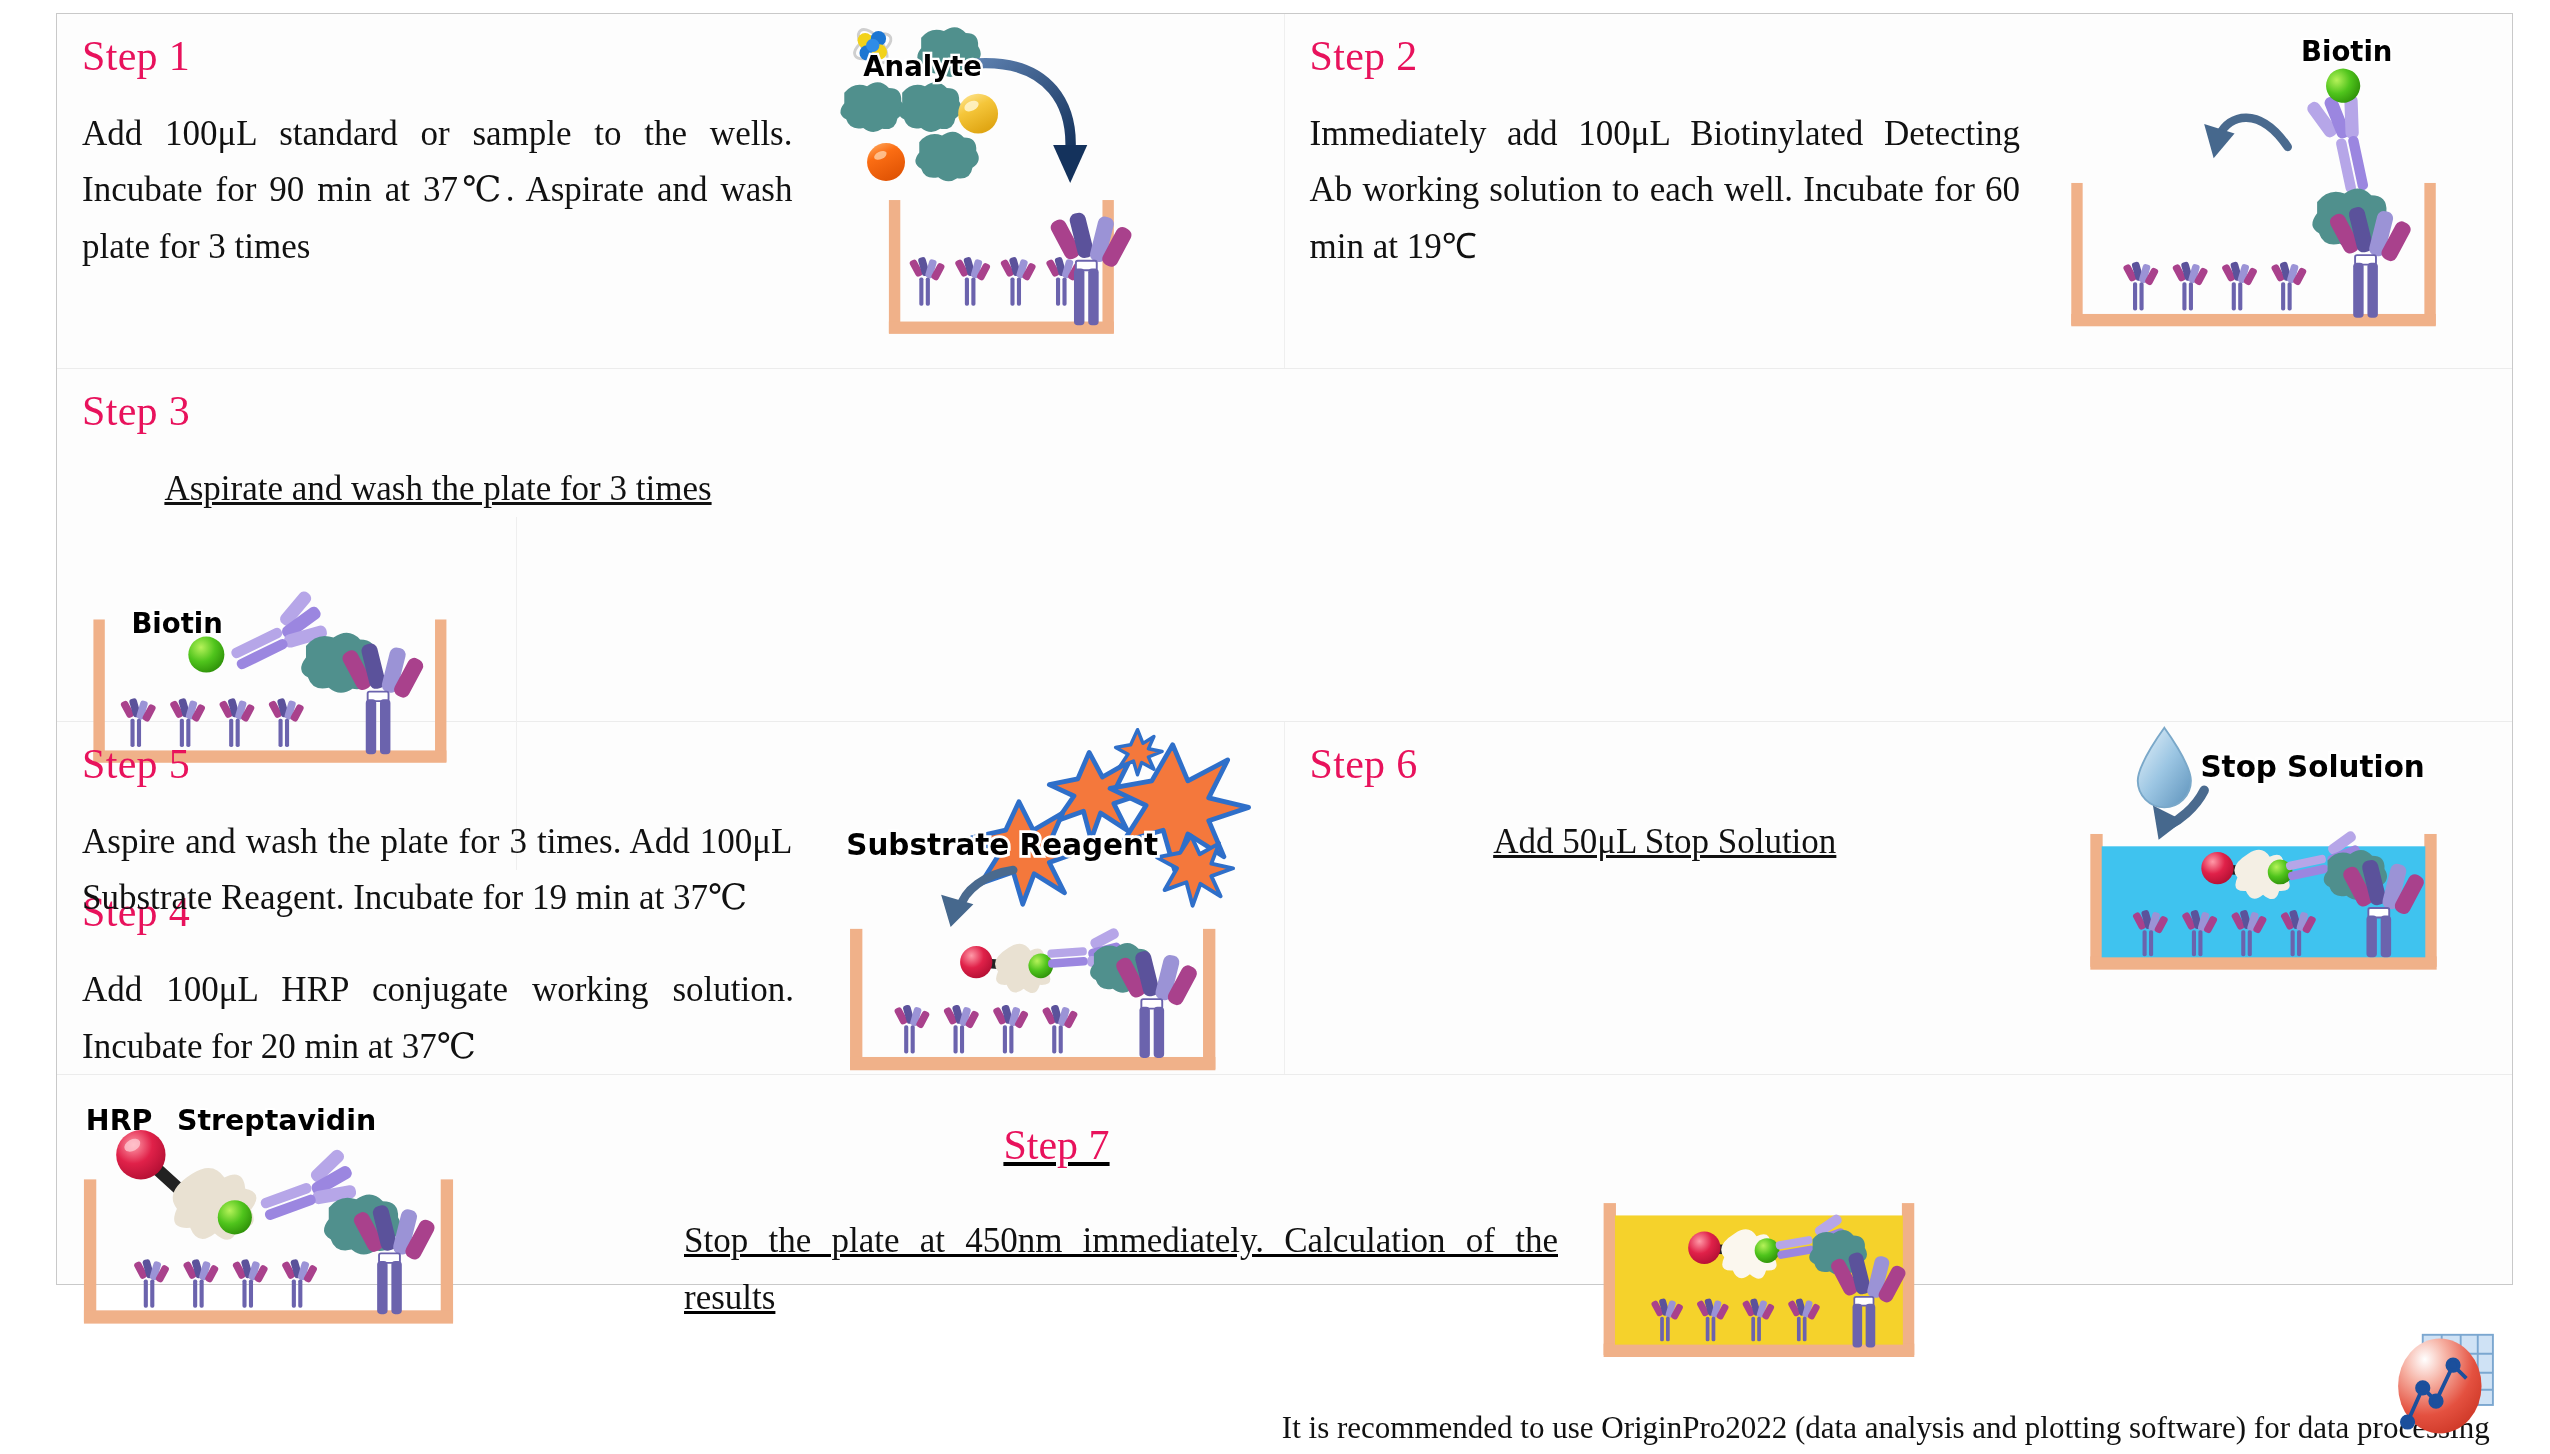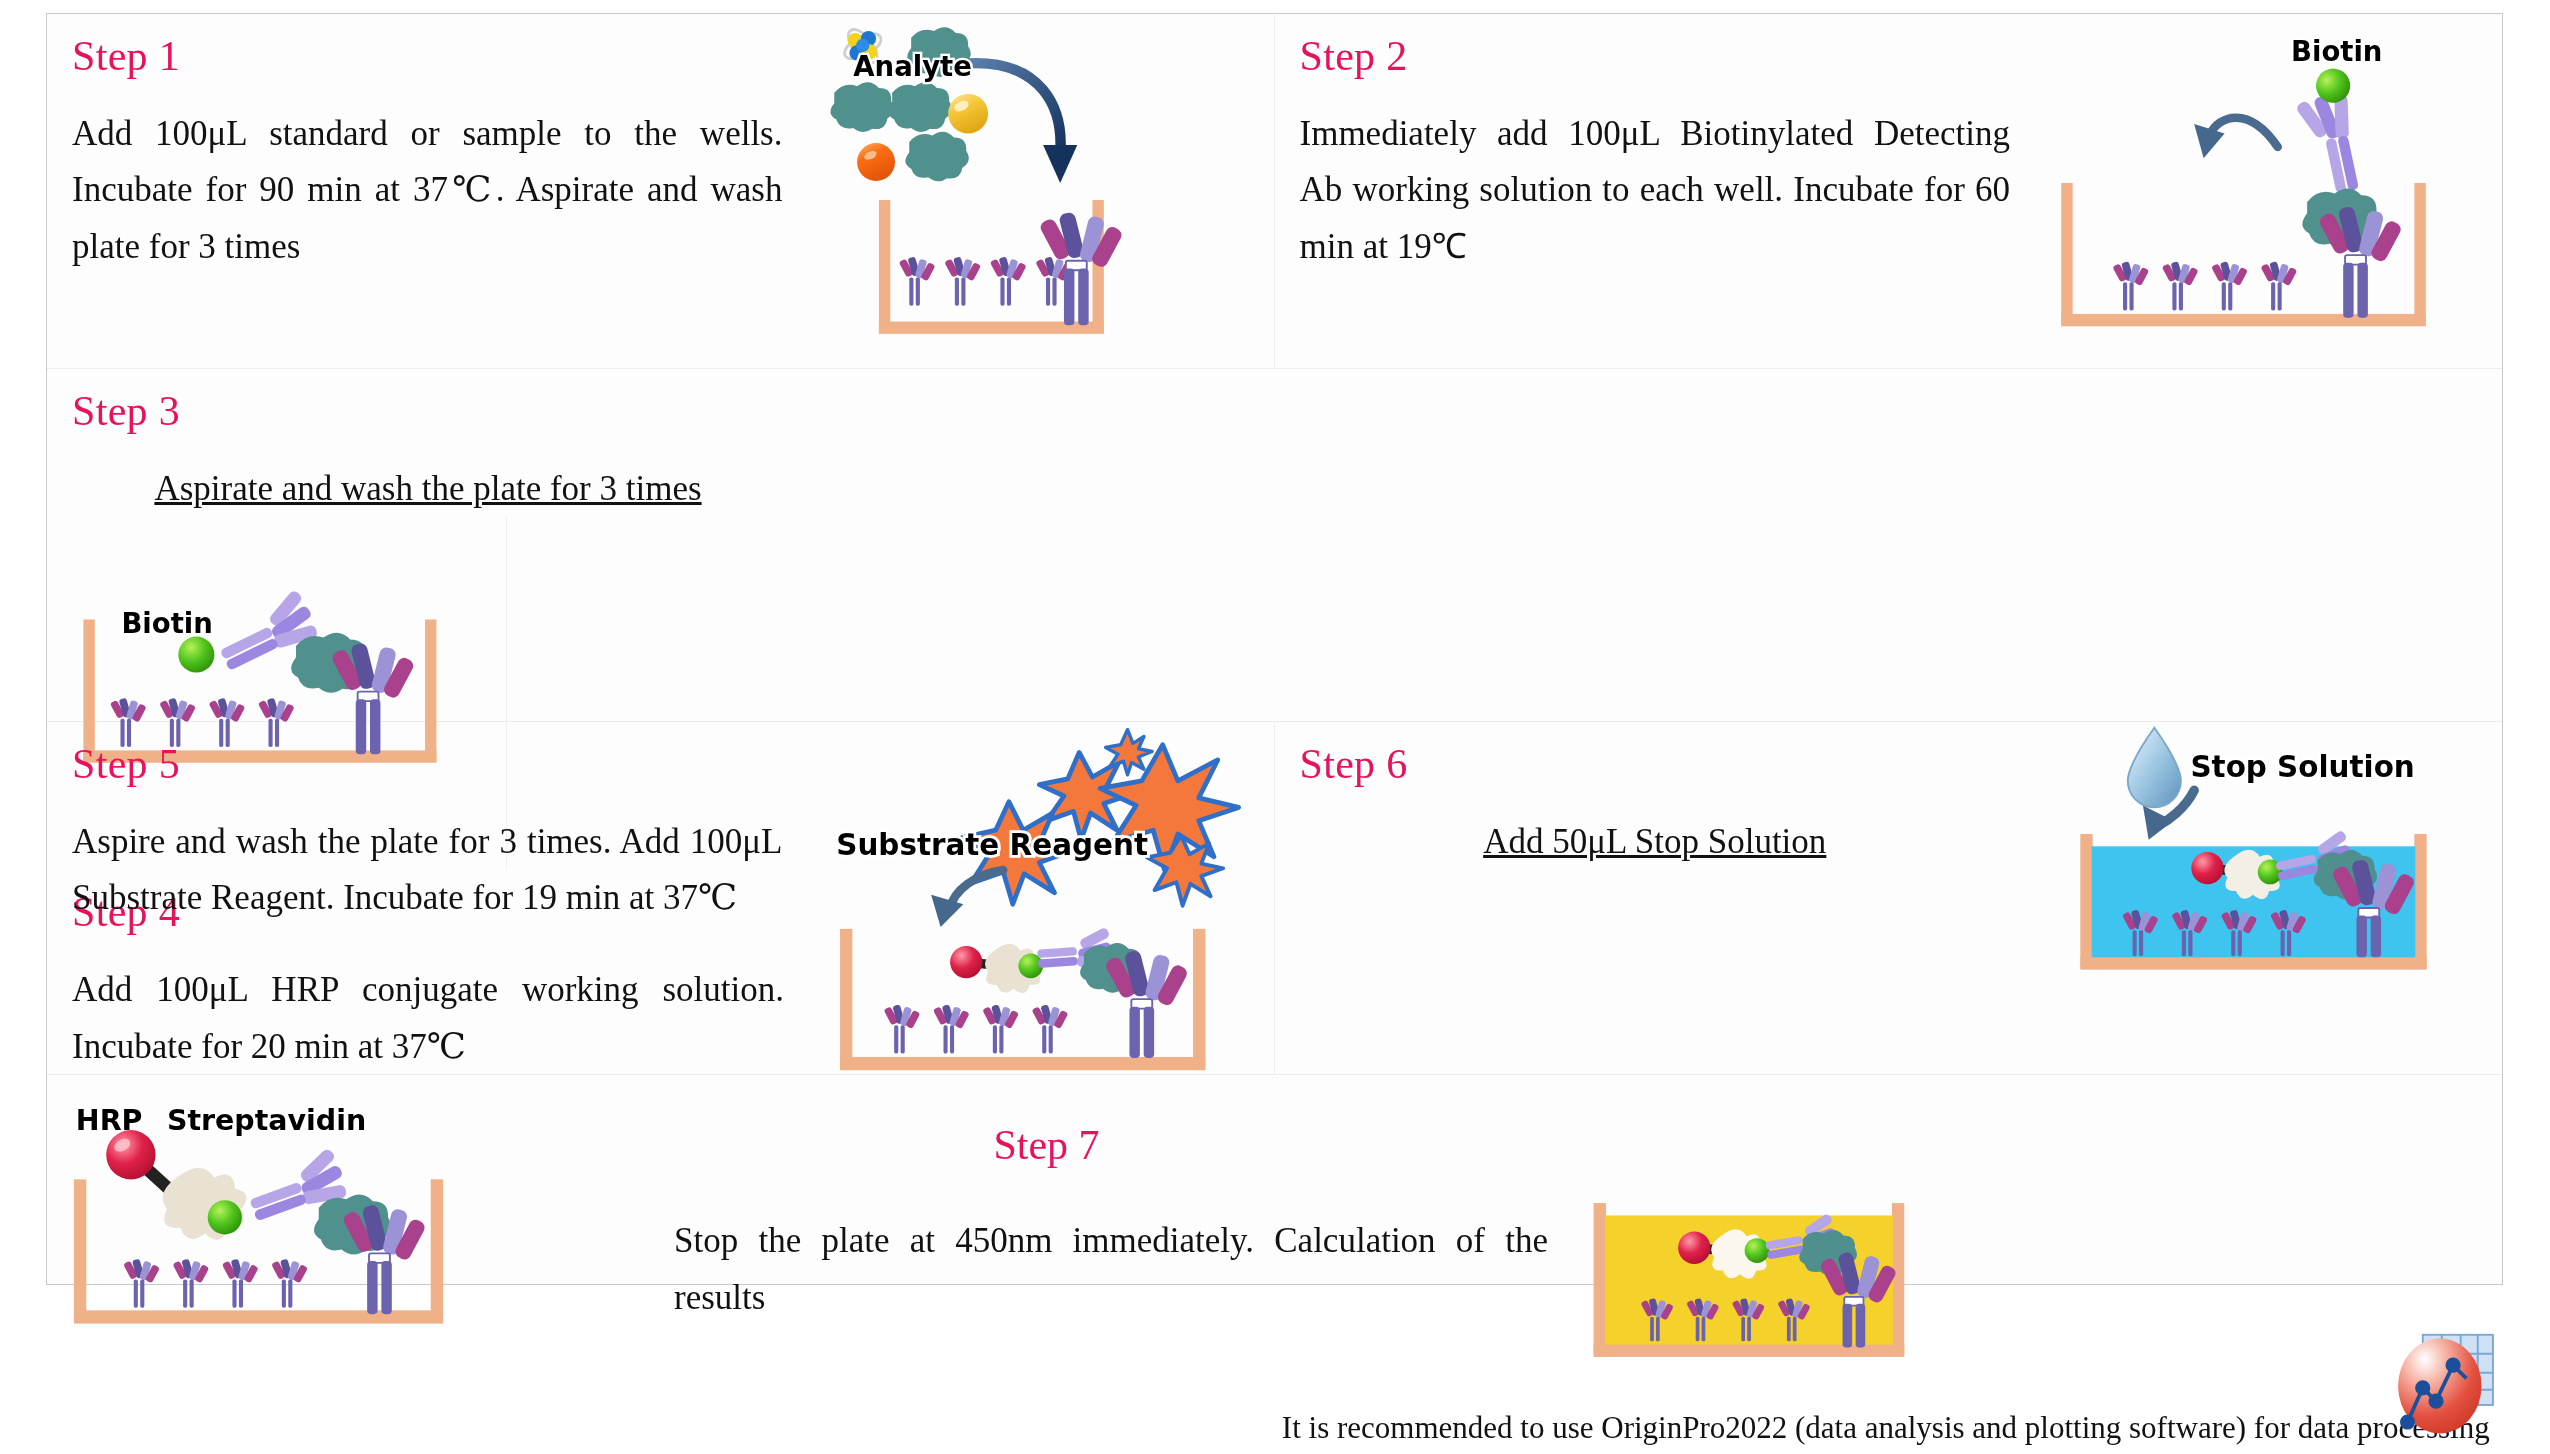--- a/index.html
+++ b/index.html
@@ -6,21 +6,21 @@
   body{
     width:2550px;height:1455px;
     font-family:"Liberation Serif","DejaVu Serif",serif;
     -webkit-font-smoothing:antialiased;
     overflow:hidden;
   }
   .page{position:relative;width:2550px;height:1455px;background:#fff;}
 
   
   .grid{
-    position:absolute;left:46px;top:13.3px;width:2457px;height:1272px;
+    position:absolute;left:56px;top:13.3px;width:2457px;height:1272px;
     border:0.9px solid #c9c9c9;
     background:#fdfdfd;
     box-sizing:border-box;
   }
   .row{display:flex;width:100%;box-sizing:border-box;}
   .row.r1{height:355px;}
   .row.r2{height:353px;flex-direction:column;}
   .row.r3{height:353px;}
   .row.r4{height:323px;}
   .row.r1,.row.r2,.row.r3{border-bottom:0.9px solid #ececec;}
@@ -43,21 +43,21 @@
     font-size:35px;
     line-height:1.62;
     text-align:justify;
     text-justify:inter-word;
     margin:0;
     hyphens:none;
   }
   .step-body.nojust{text-align:center;text-decoration:underline;}
 
   
-  .r4{position:relative;display:block;}
+  .r4{position:relative;display:block;text-decoration:underline;}
   .s7-title{
     color:#e8125c;font-size:42px;text-align:center;
     margin:0;padding-top:46px;padding-right:456px;
   }
   .s7-wrap{display:flex;align-items:flex-start;}
   .s7-text{
     width:874px;margin-left:627px;margin-top:44px;
     font-size:35px;line-height:1.62;color:#111;
     text-align:justify;text-justify:inter-word;
   }

